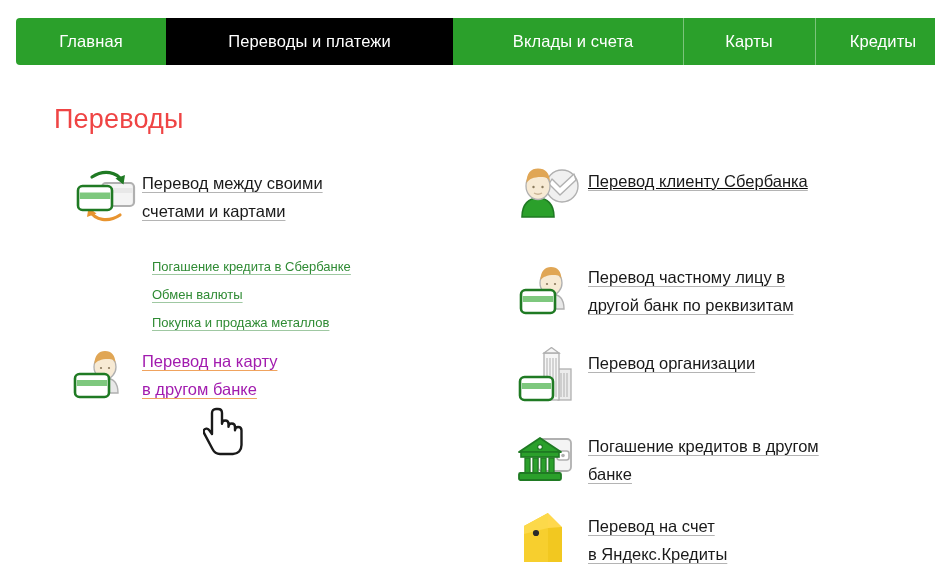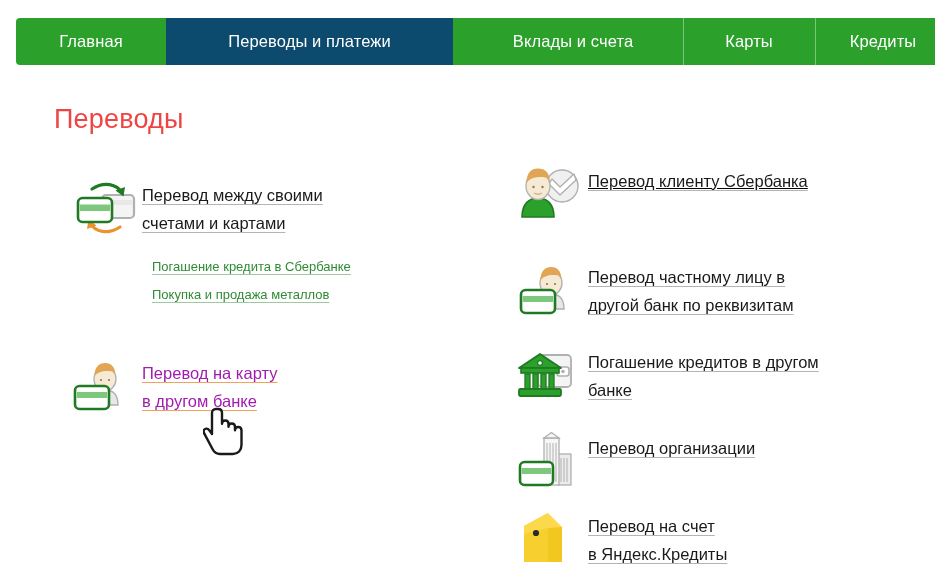--- a/index.html
+++ b/index.html
@@ -35,21 +35,21 @@
     justify-content: center;
     color: #ffffff;
     font-size: 16.5px;
     letter-spacing: 0.1px;
     background: #2ba02b;
     position: relative;
     white-space: nowrap;
     user-select: none;
   }
   .tab.first { border-radius: 4px 0 0 4px; }
-  .tab.active { background: #0c4a6e; }
+  .tab.active { background: #000000; }
   .tab .sep {
     position: absolute;
     left: 0; top: 0; bottom: 0;
     width: 1px;
     background: rgba(255,255,255,0.38);
   }
 
   
   #page-title {
     position: absolute;
@@ -57,21 +57,21 @@
     top: 104px;
     font-size: 27px;
     color: #ef4444;
     font-weight: normal;
     margin: 0;
     letter-spacing: 0.2px;
   }
 
   
   .column { position: absolute; }
-  #col-left  { left: 70px;  top: 179px; width: 420px; }
+  #col-left  { left: 70px;  top: 167px; width: 420px; }
   #col-right { left: 516px; top: 165px; width: 420px; }
 
   .entry {
     position: relative;
     display: flex;
     align-items: flex-start;
   }
   .entry-icon {
     width: 72px;
     min-width: 72px;
@@ -183,20 +183,21 @@
       </svg>
         </div>
         <div class="entry-label hovered">
           <span class="ln">Перевод на карту</span>
           <span class="ln">в другом банке</span>
         </div>
       </div>
     </div>
   <div id="sublinks">
       <span class="sublink">Погашение кредита в Сбербанке</span>
+      <span class="sublink">Обмен валюты</span>
       <span class="sublink">Покупка и продажа металлов</span>
     </div>
 
   <div id="col-right" class="column">
       <div class="entry" style="margin-top: 0px; text-decoration: underline;">
         <div class="entry-icon">
           <svg width="72" height="60" viewBox="0 0 72 60">
         <circle cx="46" cy="21" r="16" fill="#f0f0f0" stroke="#b0b0b0" stroke-width="1.4"></circle>
         <path d="M36 14 L44 22 L58 9 L60 15 L44 30 L33 19 Z" fill="#ffffff" stroke="#b0b0b0" stroke-width="1.4" stroke-linejoin="round"></path>
         <path d="M38 52 C38 39 31 33 22 33 C13 33 6 39 6 52 Z" fill="#2ba02b" stroke="#1f7a23" stroke-width="1.6"></path>
@@ -219,43 +220,20 @@
         <path d="M24.5 19 C24.5 10 29 6 35 6 C41.5 6 45.5 10 45.5 19 C45.5 15 42 14 38 14 C31 14 27 16 24.5 19 Z" fill="#e0a655"></path>
         <circle cx="31" cy="23" r="1.1" fill="#8a7a5c"></circle>
         <circle cx="39" cy="23" r="1.1" fill="#8a7a5c"></circle>
         <rect x="5" y="29" width="34" height="23" rx="4.5" fill="#ffffff" stroke="#1f7a23" stroke-width="2.6"></rect>
         <rect x="6.8" y="35" width="30.4" height="6" fill="#7ec87e"></rect>
       </svg>
         </div>
         <div class="entry-label">
           <span class="ln">Перевод частному лицу в</span>
           <span class="ln">другой банк по реквизитам</span>
-        </div>
-      </div>
-      <div class="entry" style="margin-top: 27px;">
-        <div class="entry-icon">
-          <svg width="72" height="60" viewBox="0 0 72 60">
-        <rect x="22" y="9" width="33" height="32" rx="4" fill="#f4f4f4" stroke="#b0b0b0" stroke-width="1.8"></rect>
-        <rect x="41" y="21" width="12" height="9" rx="2.5" fill="#ffffff" stroke="#b0b0b0" stroke-width="1.6"></rect>
-        <circle cx="47" cy="25.5" r="1.8" fill="#b0b0b0"></circle>
-        <path d="M3 22 L24 8 L45 22 Z" fill="#2ba02b" stroke="#1f7a23" stroke-width="1.8" stroke-linejoin="round"></path>
-        <rect x="5" y="22" width="38" height="5" fill="#2ba02b" stroke="#1f7a23" stroke-width="1.6"></rect>
-        <g fill="#2ba02b" stroke="#1f7a23" stroke-width="1.3">
-          <rect x="9" y="28" width="5" height="16"></rect>
-          <rect x="17" y="28" width="5" height="16"></rect>
-          <rect x="25" y="28" width="5" height="16"></rect>
-          <rect x="33" y="28" width="5" height="16"></rect>
-        </g>
-        <rect x="3" y="43" width="42" height="7" rx="1.5" fill="#2ba02b" stroke="#1f7a23" stroke-width="1.8"></rect>
-        <circle cx="24" cy="17" r="2.4" fill="#ffffff" stroke="#1f7a23" stroke-width="1.2"></circle>
-      </svg>
-        </div>
-        <div class="entry-label">
-          <span class="ln">Погашение кредитов в другом</span>
-          <span class="ln">банке</span>
         </div>
       </div>
       <div class="entry" style="margin-top: 28px;">
         <div class="entry-icon">
           <svg width="72" height="60" viewBox="0 0 72 60">
         <rect x="42" y="22" width="13" height="31" fill="#ececec" stroke="#b0b0b0" stroke-width="1.3"></rect>
         <rect x="28" y="6" width="15" height="47" fill="#f6f6f6" stroke="#b0b0b0" stroke-width="1.3"></rect>
         <path d="M28 6 L35.5 0.5 L43 6 Z" fill="#f6f6f6" stroke="#b0b0b0" stroke-width="1.3"></path>
         <rect x="19" y="30" width="10" height="23" fill="#ececec" stroke="#b0b0b0" stroke-width="1.3"></rect>
         <g stroke="#b0b0b0" stroke-width="1">
@@ -268,20 +246,43 @@
           <line x1="51" y1="26" x2="51" y2="50"></line>
         </g>
         <rect x="4" y="30" width="33" height="23" rx="4.5" fill="#ffffff" stroke="#1f7a23" stroke-width="2.6"></rect>
         <rect x="5.8" y="36" width="29.4" height="6" fill="#7ec87e"></rect>
       </svg>
         </div>
         <div class="entry-label">
           <span class="ln">Перевод организации</span>
         </div>
       </div>
+      <div class="entry" style="margin-top: 27px;">
+        <div class="entry-icon">
+          <svg width="72" height="60" viewBox="0 0 72 60">
+        <rect x="22" y="9" width="33" height="32" rx="4" fill="#f4f4f4" stroke="#b0b0b0" stroke-width="1.8"></rect>
+        <rect x="41" y="21" width="12" height="9" rx="2.5" fill="#ffffff" stroke="#b0b0b0" stroke-width="1.6"></rect>
+        <circle cx="47" cy="25.5" r="1.8" fill="#b0b0b0"></circle>
+        <path d="M3 22 L24 8 L45 22 Z" fill="#2ba02b" stroke="#1f7a23" stroke-width="1.8" stroke-linejoin="round"></path>
+        <rect x="5" y="22" width="38" height="5" fill="#2ba02b" stroke="#1f7a23" stroke-width="1.6"></rect>
+        <g fill="#2ba02b" stroke="#1f7a23" stroke-width="1.3">
+          <rect x="9" y="28" width="5" height="16"></rect>
+          <rect x="17" y="28" width="5" height="16"></rect>
+          <rect x="25" y="28" width="5" height="16"></rect>
+          <rect x="33" y="28" width="5" height="16"></rect>
+        </g>
+        <rect x="3" y="43" width="42" height="7" rx="1.5" fill="#2ba02b" stroke="#1f7a23" stroke-width="1.8"></rect>
+        <circle cx="24" cy="17" r="2.4" fill="#ffffff" stroke="#1f7a23" stroke-width="1.2"></circle>
+      </svg>
+        </div>
+        <div class="entry-label">
+          <span class="ln">Погашение кредитов в другом</span>
+          <span class="ln">банке</span>
+        </div>
+      </div>
       <div class="entry" style="margin-top: 22px;">
         <div class="entry-icon">
           <svg width="72" height="60" viewBox="0 0 72 60">
         <path d="M8 16 L32 3 L32 52 L8 52 Z" fill="#f7cf2e"></path>
         <path d="M32 3 L46 17 L46 52 L32 52 Z" fill="#ffd84d"></path>
         <path d="M32 18 L46 17 L46 52 L32 52 Z" fill="#f2c820"></path>
         <path d="M8 16 L32 3 L32 18 L8 24 Z" fill="#fcd94a"></path>
         <circle cx="20" cy="23" r="3.1" fill="#2b2b2b"></circle>
       </svg>
         </div>

